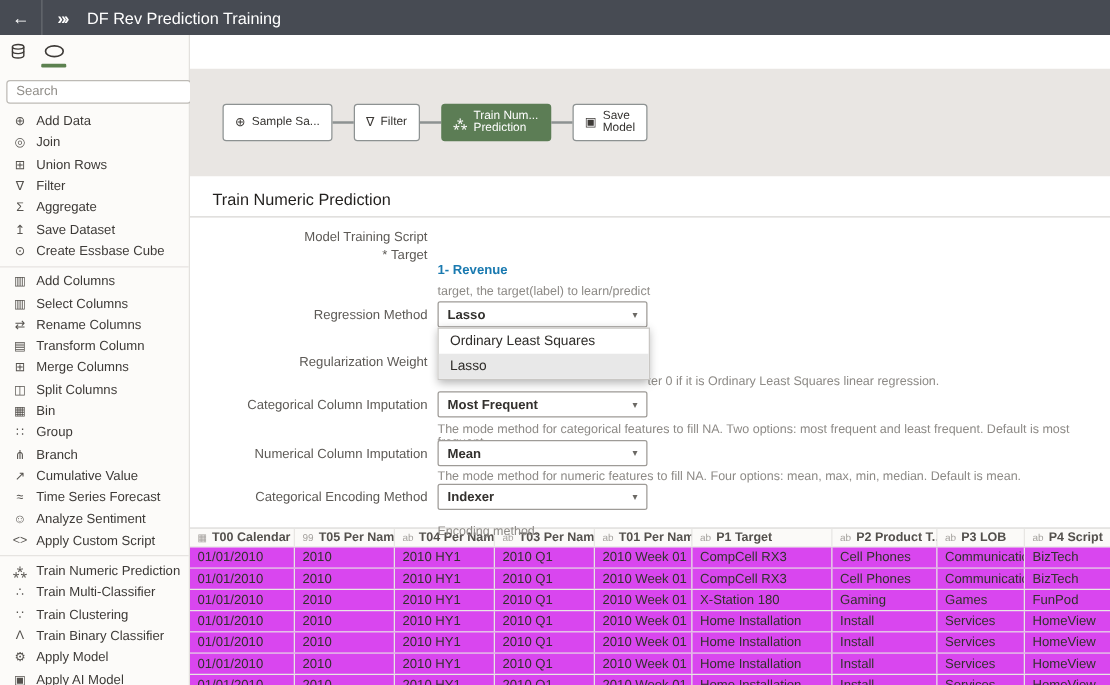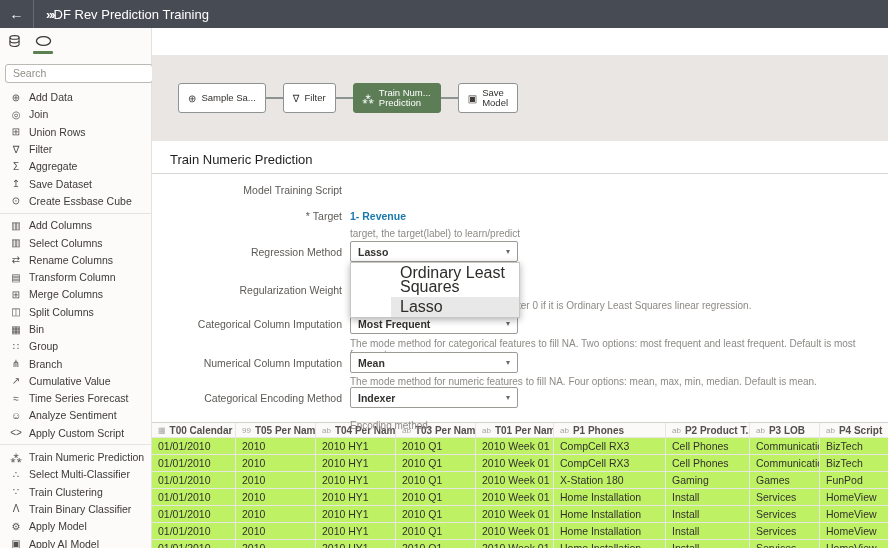--- a/index.html
+++ b/index.html
@@ -5,21 +5,21 @@
   * { box-sizing: border-box; margin: 0; padding: 0; }
   html,body { width:888px; height:548px; overflow:hidden; }
   body { font-family:"Liberation Sans", sans-serif; background:#fff; position:relative; }
 
   
   .topbar { position:absolute; top:0; left:0; width:888px; height:28px; background:#474b53;
             display:flex; align-items:center; color:#fff; }
   .tb-back { width:34px; height:28px; display:flex; align-items:center; justify-content:center;
              font-size:14px; border-right:1px solid rgba(255,255,255,.18); cursor:pointer; }
   .tb-flow-icon { margin-left:12px; font-size:13px; font-weight:bold; letter-spacing:-2px; }
-  .tb-title { margin-left:0; font-size:13px; font-weight:400; }
+  .tb-title { margin-left:16px; font-size:13px; font-weight:400; }
 
   
   .sidebar { position:absolute; top:28px; left:0; width:152px; height:520px; background:#fcfbf9;
              border-right:1px solid #e3e1de; }
   .sb-tabs { height:30px; display:flex; align-items:flex-start; padding:6px 0 0 8px; gap:12px; }
   .sb-tab { display:flex; flex-direction:column; align-items:center; cursor:pointer; }
   .sb-tab svg { display:block; }
   .sb-tab-underline { width:20px; height:3px; background:#5c8150; margin-top:3px; border-radius:1px; }
   .sb-search { margin:5px 5px 6px 5px; }
   .sb-search input { width:148px; height:19px; border:1px solid #bdbab5; border-radius:3px;
@@ -54,26 +54,26 @@
   .flink { position:absolute; left:198px; color:#1a7ab0; font-weight:bold; cursor:pointer; }
   .fhelper { position:absolute; color:#8d8a86; font-size:10px; }
   .req { color:#5d5a56; margin-right:3px; }
   .sel { position:absolute; left:198px; width:168px; height:21px; border:1px solid #9e9b97; border-radius:2px;
          background:#fff; display:flex; align-items:center; justify-content:space-between;
          padding:0 7px; cursor:pointer; }
   .sel-value { color:#33312e; font-weight:bold; }
   .sel-caret { color:#6b6864; font-size:8px; }
   .popup { position:absolute; left:198px; top:88px; width:170px; background:#fff; z-index:10;
            border:1px solid #c9c7c4; box-shadow:0 2px 7px rgba(0,0,0,.3); }
-  .popup-option { padding:3px 9px; font-size:16px; color:#2e2c29; cursor:pointer; line-height:14px;margin-left:40px; }
+  .popup-option { padding:3px 9px; font-size:11px; color:#2e2c29; cursor:pointer; line-height:14px; }
   .popup-option.selected { background:#e8e8e8; }
 
   
   .dtable { border-top:1px solid #d4d2cf; }
-  .trow { display:flex; border-bottom:1px solid #e8e6e3; background:#bef264; }
+  .trow { display:flex; border-bottom:1px solid #e8e6e3; background:#d946ef; }
   .thead { background:#fbfaf8; }
   .tcell { flex:none; padding:0 6px; border-right:1px solid #e8e6e3; overflow:hidden; white-space:nowrap;
            display:flex; align-items:center; }
   .thead .tcell { height:14px; font-size:10px; color:#53504c; font-weight:bold; cursor:pointer; }
   .tbody .tcell { height:16px; font-size:10.5px; color:#33312e; }
   .type-icon { font-size:8px; color:#a5a29e; margin-right:4px; font-weight:normal; }
   .c0{width:84px} .c1{width:80px} .c2{width:80px} .c3{width:80px} .c4{width:78px}
   .c5{width:112px} .c6{width:84px} .c7{width:70px} .c8{width:68px; border-right:none;}
 </style>
 </head>
@@ -192,21 +192,21 @@
         <span class="nav-icon">&lt;&gt;</span>
         <span class="nav-label">Apply Custom Script</span>
       </div>
       <div class="nav-divider"></div>
       <div class="nav-item">
         <span class="nav-icon">⁂</span>
         <span class="nav-label">Train Numeric Prediction</span>
       </div>
       <div class="nav-item">
         <span class="nav-icon">∴</span>
-        <span class="nav-label">Select Multi-Classifier</span>
+        <span class="nav-label">Train Multi-Classifier</span>
       </div>
       <div class="nav-item">
         <span class="nav-icon">∵</span>
         <span class="nav-label">Train Clustering</span>
       </div>
       <div class="nav-item">
         <span class="nav-icon">Λ</span>
         <span class="nav-label">Train Binary Classifier</span>
       </div>
       <div class="nav-item">
@@ -249,21 +249,21 @@
       </div>
   </div>
 
   <div class="panel-gap"></div>
   <div class="panel-title">Train Numeric Prediction</div>
 
   <div class="form">
 
     <span class="flabel" style="top:10px">Model Training Script</span>
 
-    <span class="flabel" style="top:36px"><span class="req">*</span><span>Target</span></span>
+    <span class="flabel" style="top:24px"><span class="req">*</span><span>Target</span></span>
     <span class="flink" style="top:36px">1- Revenue</span>
     <span class="fhelper" style="top:54px;left:198px">target, the target(label) to learn/predict</span>
 
     <span class="flabel" style="top:72px">Regression Method</span>
     <div class="sel" style="top:67px">
       <span class="sel-value">Lasso</span>
       <span class="sel-caret">▾</span>
     </div>
 
     <span class="flabel" style="top:110px">Regularization Weight</span>
@@ -313,21 +313,21 @@
         <div class="tcell c3">
           <span class="type-icon">ab</span>
           <span>T03 Per Nam...</span>
         </div>
         <div class="tcell c4">
           <span class="type-icon">ab</span>
           <span>T01 Per Nam...</span>
         </div>
         <div class="tcell c5">
           <span class="type-icon">ab</span>
-          <span>P1  Phones</span>
+          <span>P1  Target</span>
         </div>
         <div class="tcell c6">
           <span class="type-icon">ab</span>
           <span>P2  Product T...</span>
         </div>
         <div class="tcell c7">
           <span class="type-icon">ab</span>
           <span>P3  LOB</span>
         </div>
         <div class="tcell c8">

